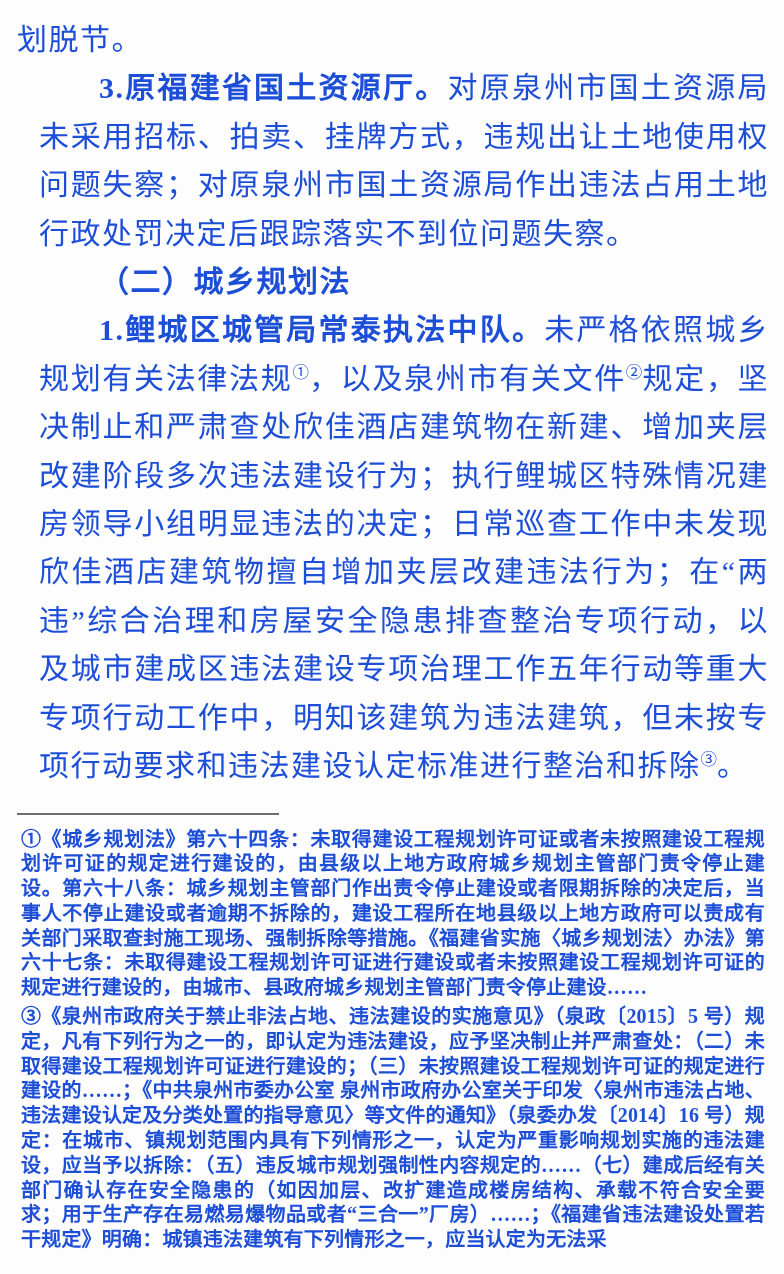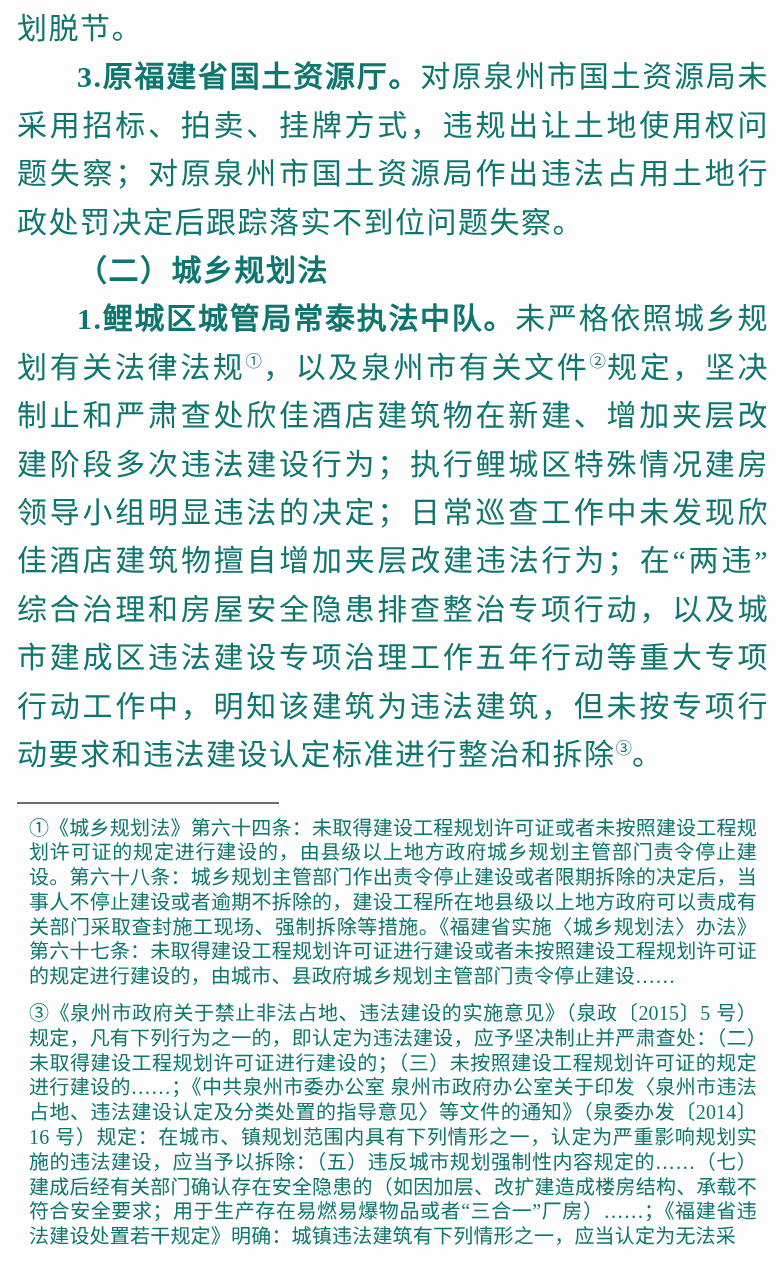--- a/index.html
+++ b/index.html
@@ -6,54 +6,55 @@
     margin: 0;
     padding: 0;
     background: #ffffff;
   }
   .page {
     position: relative;
     width: 784px;
     height: 1274px;
     box-sizing: border-box;
     background: #fdfdfd;
-    color: #0f766e;
+    color: #1d4ed8;
     font-family: "Liberation Serif", "DejaVu Serif", serif;
     overflow: hidden;
-    padding: 5px 15px 0 17px;
+    padding: 16px 15px 0 17px;
   }
   
   .body-text p {
     margin: 0;
     font-size: 30px;
     line-height: 48.4px;
     text-align: justify;
     letter-spacing: 1.5px;
   }
-  .body-text p.indent { text-indent: 2em; }
+  .body-text p.indent { text-indent: 2em; margin-left: 22px; }
   .seg-bold { font-weight: bold; }
   sup.fn-ref {
     font-size: 0.55em;
     vertical-align: super;
     line-height: 0;
     letter-spacing: 0;
   }
   
   .fn-separator {
     width: 262px;
     height: 0;
     border-top: 2px solid #6e6e6e;
     margin: 22px 0 12px 0;
   }
   .footnotes p {
-    margin: 12px;
+    margin: 4px;
     font-size: 20px;
     line-height: 24.8px;
     text-align: justify;
     letter-spacing: 0.2px;
+    font-weight: bold;
   }
   .fn-marker { letter-spacing: 0; }
 </style>
 </head>
 <body>
 
 <div class="page">
   <section class="body-text" id="body-paragraphs">
       <p class=""><span class="">划脱节。</span></p>
       <p class="indent"><span class="seg-bold">3.原福建省国土资源厅。</span><span class="">对原泉州市国土资源局未采用招标、拍卖、挂牌方式，违规出让土地使用权问题失察；对原泉州市国土资源局作出违法占用土地行政处罚决定后跟踪落实不到位问题失察。</span></p>

